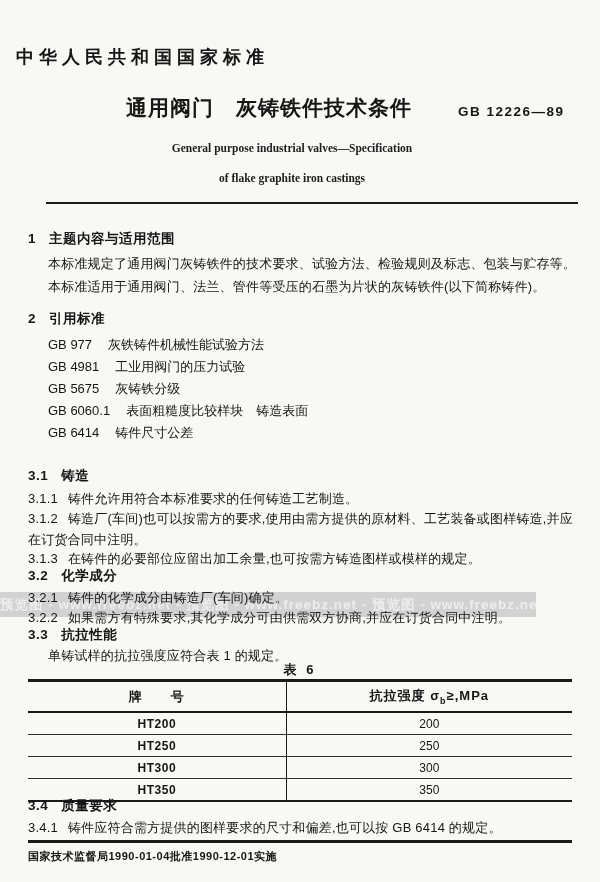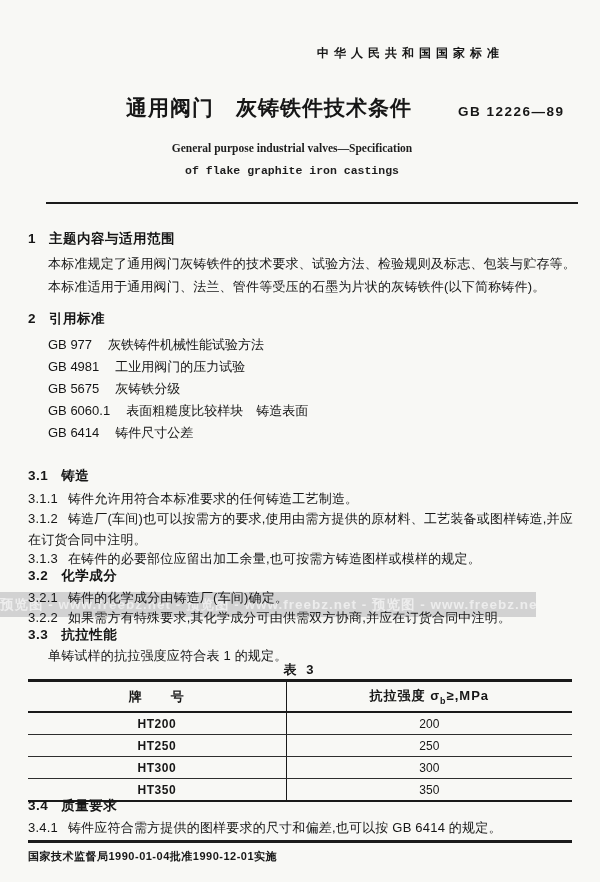--- a/index.html
+++ b/index.html
@@ -6,29 +6,29 @@
   .page{
     position:relative;
     width:600px;height:882px;
     background:#f8f8f5;
     font-family:"Liberation Sans",sans-serif;
     color:#161616;
     overflow:hidden;
   }
   .layer{position:absolute;z-index:1;}
   
-  .std-label{top:45px;left:4px;width:500px;text-align:right;
-    font-size:12px;font-weight:bold;letter-spacing:5px;}
+  .std-label{top:45px;left:16px;width:500px;text-align:left;
+    font-size:18px;font-weight:bold;letter-spacing:5px;}
   .title-cn{top:94px;left:14px;width:510px;text-align:center;
     font-size:21px;font-weight:bold;letter-spacing:1px;}
   .gb-code{top:104px;left:458px;font-size:13.5px;font-weight:bold;letter-spacing:1.5px;}
   .en-line{left:0;width:500px;text-align:center;
     font-family:"Liberation Serif",serif;font-weight:bold;font-size:11.5px;color:#1d1d1d;padding-left:42px;}
   .en1{top:142px;}
-  .en2{top:164px;font-family:Liberation Mono, monospace;}
+  .en2{top:172px;}
   .rule-top{top:202px;left:46px;width:532px;height:2px;background:#1b1b1b;}
   
   .sec-head{font-size:13.5px;font-weight:bold;letter-spacing:.5px;left:28px;width:560px;}
   .sec-head .num{margin-right:13px;}
   
   .para{font-size:13px;line-height:21px;left:28px;width:546px;letter-spacing:.2px;}
   .indent{padding-left:20px;}
   .clause .num{margin-right:10px;white-space:nowrap;}
   .ref-list{top:336px;left:28px;width:546px;}
   .ref-row{height:22px;font-size:13px;padding-left:20px;}
@@ -122,21 +122,21 @@
     <span class="num">3.2.1</span><span>铸件的化学成分由铸造厂(车间)确定。</span>
   </div>
   <div class="layer para clause" style="top:607px">
     <span class="num">3.2.2</span><span>如果需方有特殊要求,其化学成分可由供需双方协商,并应在订货合同中注明。</span>
   </div>
   <div class="layer sec-head" style="top:626px">
     <span class="num">3.3</span><span>抗拉性能</span>
   </div>
   <div class="layer para indent" style="top:645px">单铸试样的抗拉强度应符合表 1 的规定。</div>
 
-  <div class="layer tbl-caption">表 3</div>
+  <div class="layer tbl-caption">表 6</div>
   <div class="layer tbl-wrap">
     <table class="t1">
       <thead>
         <tr>
           <th class="c1">牌　　号</th>
           <th><span>抗拉强度 σ</span><sub>b</sub><span>≥,MPa</span></th>
         </tr>
       </thead>
       <tbody>
         <tr>

